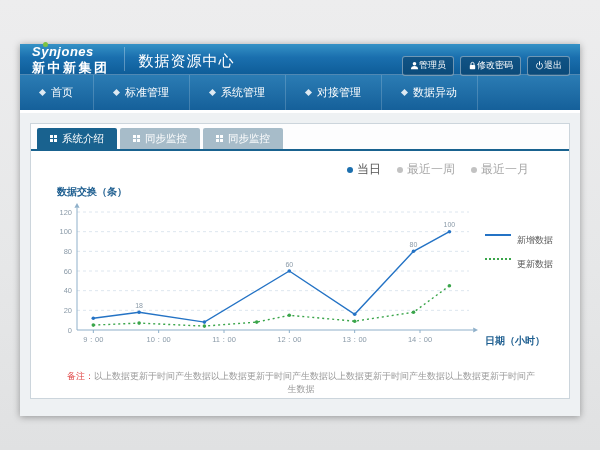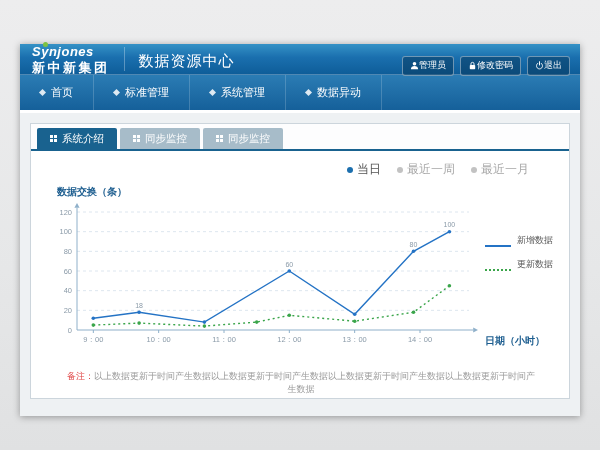--- a/index.html
+++ b/index.html
@@ -56,21 +56,21 @@
   .chart-wrap { padding:6px 14px 0 16px; }
   .legend-top { display:flex; justify-content:flex-end; gap:16px; padding-right:26px; font-size:12px; margin-top:4px; }
   .legend-top-item { display:flex; align-items:center; gap:4px; cursor:pointer; color:#555; }
   .legend-top-item.inactive { color:#a7a7a7; }
   .ldot { width:6px; height:6px; border-radius:50%; background:#ccc; }
   .ylabel { font-size:10px; font-weight:bold; color:#1c5d8f; margin:7px 0 1px 10px; }
   .plot-row { display:flex; }
   .svg-holder { width:432px; height:152px; }
   .svg-holder svg { display:block; }
   .series-legend { flex:1; display:flex; flex-direction:column; gap:11px; padding:34px 0 0 6px; font-size:9px; color:#555; height:152px; }
-  .series-item { display:flex; align-items:flex-end; gap:6px; }
+  .series-item { display:flex; align-items:flex-start; gap:6px; }
   .line-sample { width:26px; height:0; border-top:2px solid #2473c5; }
   .line-sample.dotted { border-top-style:dotted; }
   .xlabel { font-size:10px; font-weight:bold; color:#1c5d8f; margin-top:auto; margin-bottom:4px; }
   .note { margin-top:18px; text-align:center; font-size:9px; color:#9a9a9a; padding:0 20px; }
   .note-label { color:#e04545; }
 </style>
 </head>
 <body>
 
 <div class="window">
@@ -119,20 +119,24 @@
       <span class="nav-diamond"></span>
       <span>首页</span>
     </div>
     <div class="nav-item">
       <span class="nav-diamond"></span>
       <span>标准管理</span>
     </div>
     <div class="nav-item">
       <span class="nav-diamond"></span>
       <span>系统管理</span>
+    </div>
+    <div class="nav-item">
+      <span class="nav-diamond"></span>
+      <span>对接管理</span>
     </div>
     <div class="nav-item">
       <span class="nav-diamond"></span>
       <span>数据异动</span>
     </div>
   </div>
 
   <div class="content">
     <div class="card">
 

